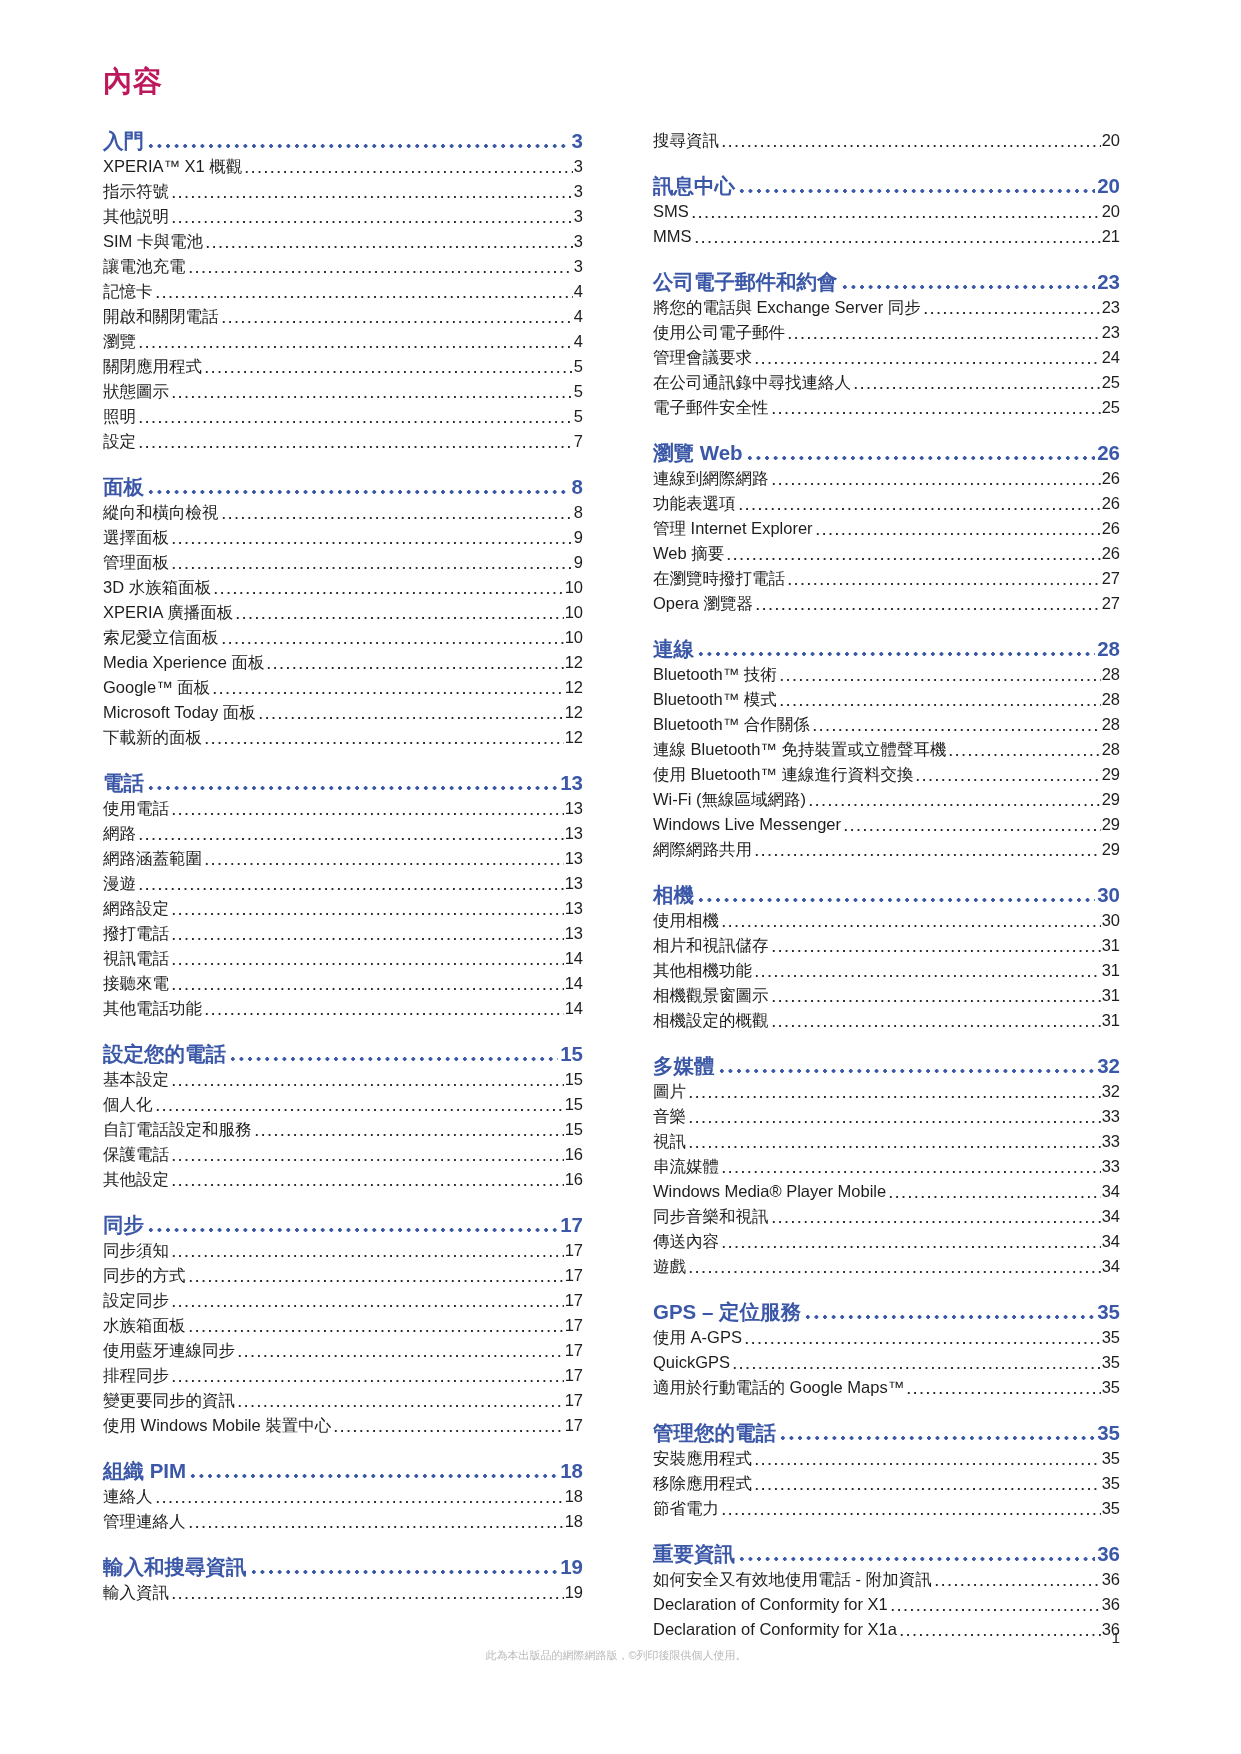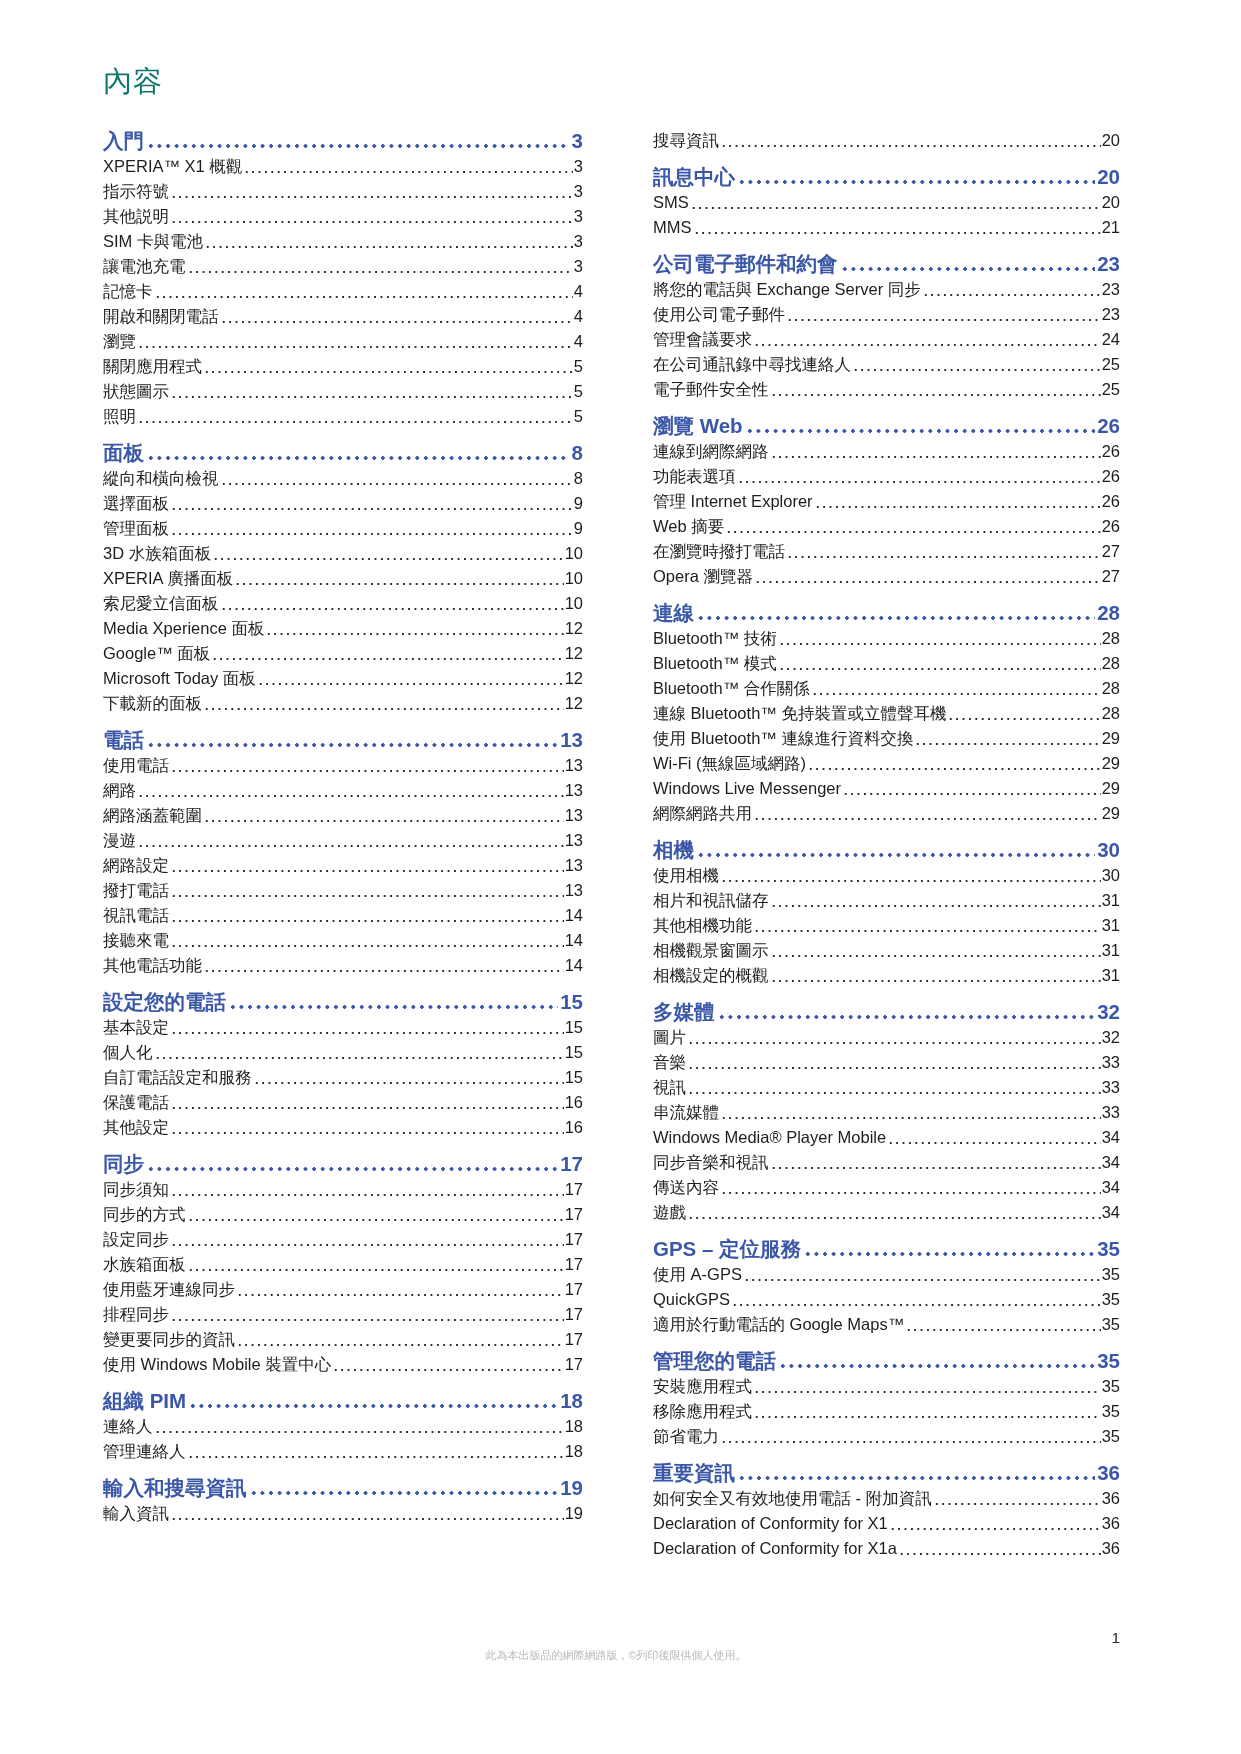--- a/index.html
+++ b/index.html
@@ -15,33 +15,33 @@
     position:relative;
     width:1241px;height:1754px;
     margin:0 auto;
     background:#ffffff;
     overflow:hidden;
   }
   .doc-title{
     position:absolute;
     left:103px;top:62px;
     font-size:29px;
-    font-weight:400;
-    color:#0f766e;
+    font-weight:700;
+    color:#be185d;
     letter-spacing:1px;
   }
   .toc{
     position:absolute;
     left:103px;top:128px;right:121px;
     display:flex;
     justify-content:space-between;
   }
   .col{width:480px;}
   .col-right{width:467px;text-align:right;}
-  .toc-section{margin-top:11px;}
+  .toc-section{margin-top:20px;}
   .toc-section.first{margin-top:0;}
   .row{
     display:flex;
     align-items:flex-end;
   }
   .entry-row{
     height:25px;line-height:25px;
     font-size:16.5px;
     color:var(--ink);
   }
@@ -147,20 +147,25 @@
           <div class="row entry-row">
             <span class="label">狀態圖示</span>
             <span class="leader"></span>
             <span class="pagenum">5</span>
           </div>
           <div class="row entry-row">
             <span class="label">照明</span>
             <span class="leader"></span>
             <span class="pagenum">5</span>
           </div>
+          <div class="row entry-row">
+            <span class="label">設定</span>
+            <span class="leader"></span>
+            <span class="pagenum">7</span>
+          </div>
         </div>
         <div class="toc-section">
           <div class="row heading-row">
             <span class="label">面板</span>
             <span class="leader"></span>
             <span class="pagenum">8</span>
           </div>
           <div class="row entry-row">
             <span class="label">縱向和橫向檢視</span>
             <span class="leader"></span>

